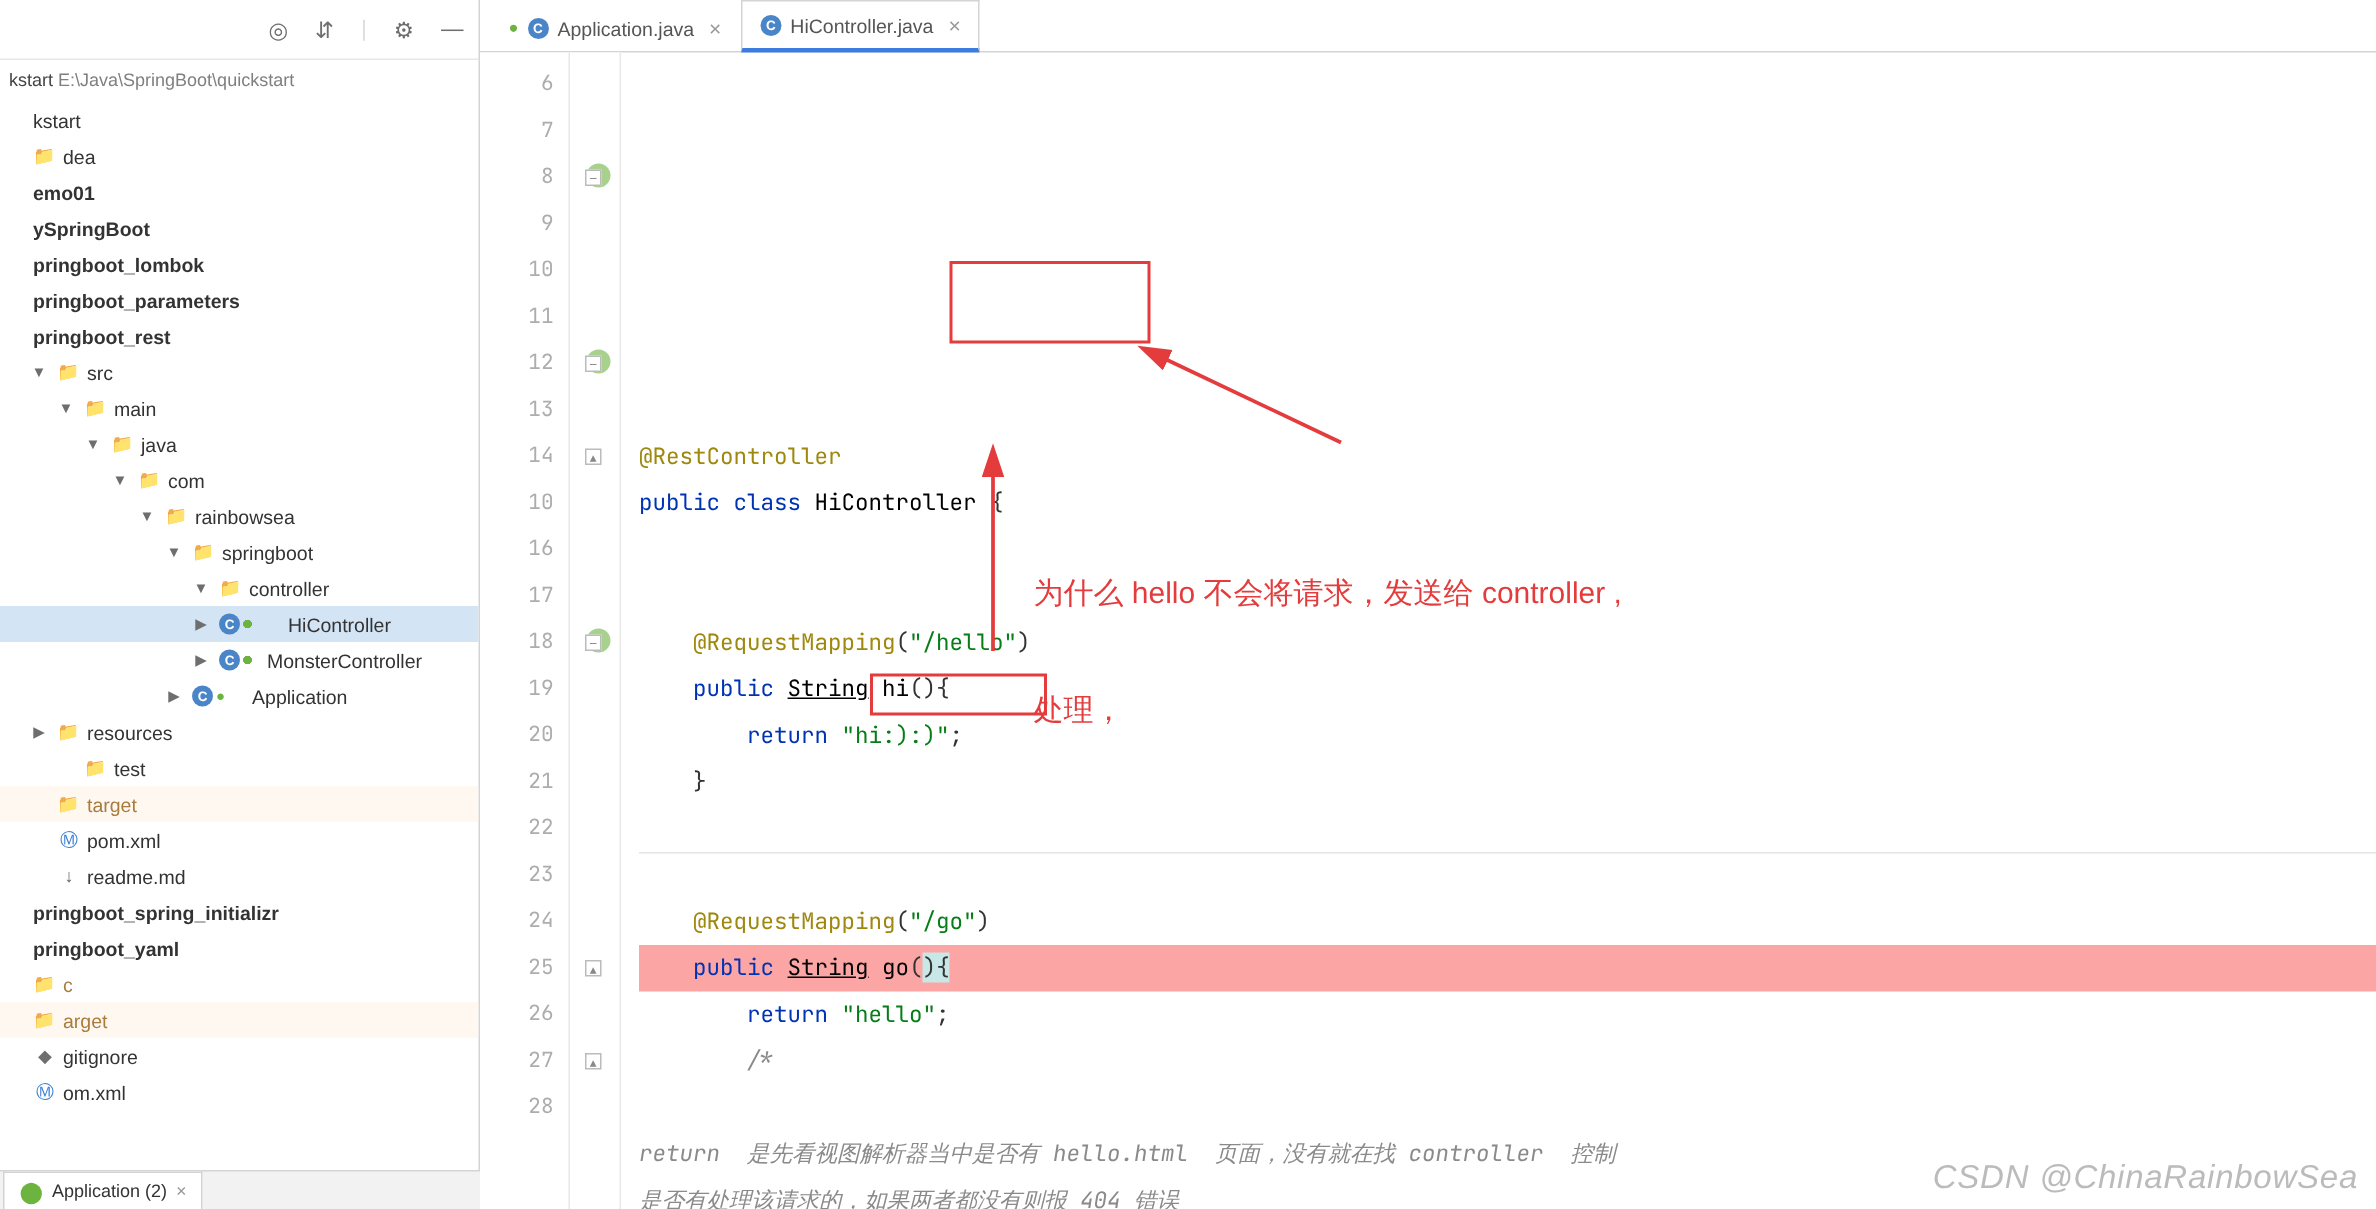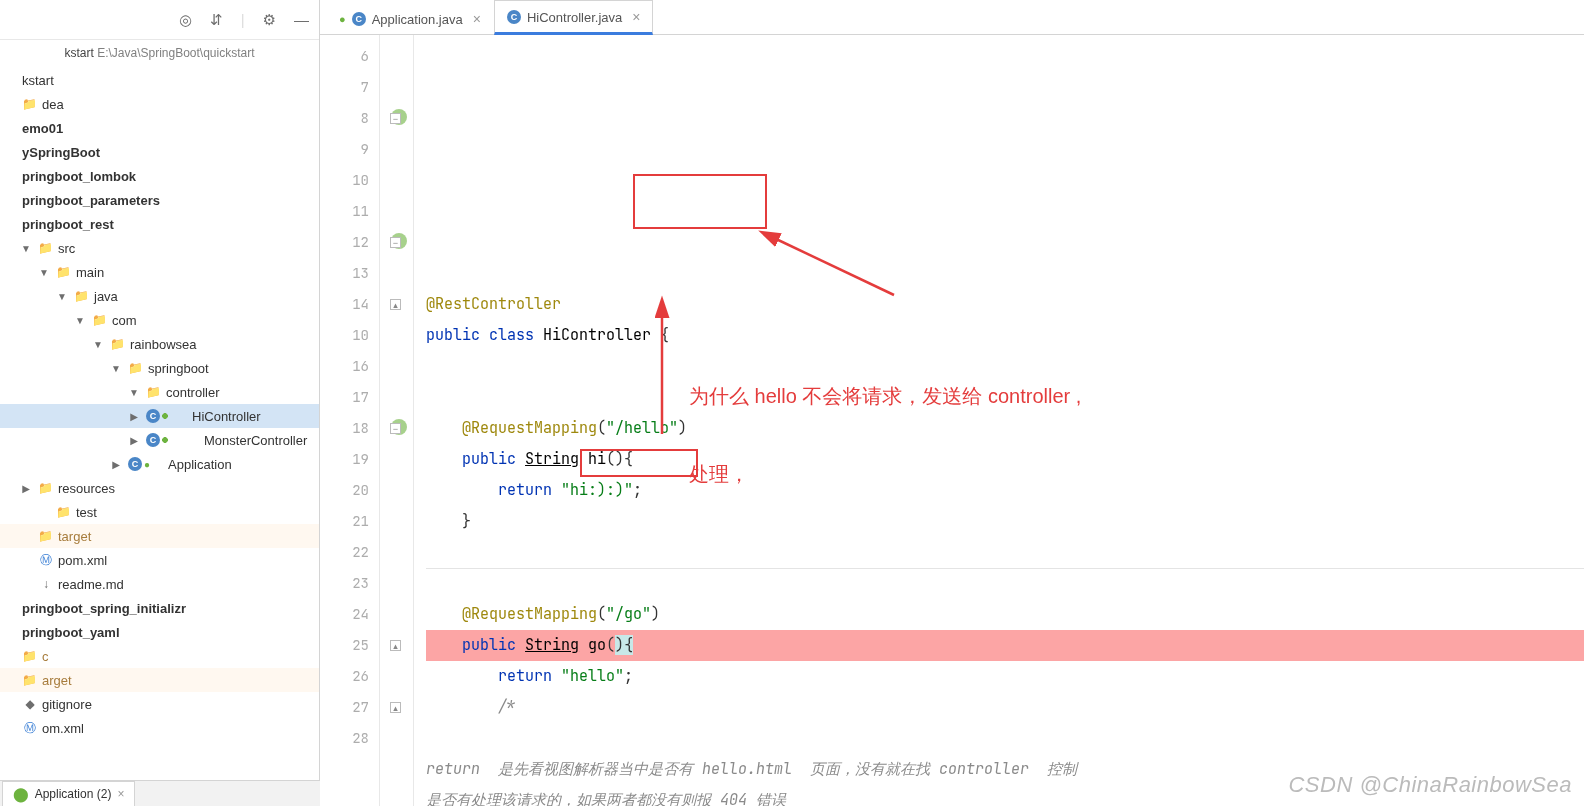--- a/index.html
+++ b/index.html
@@ -4,21 +4,21 @@
 <style>
 * { margin: 0; padding: 0; box-sizing: border-box; }
 body { font-family: "Segoe UI", Arial, sans-serif; font-size: 13px; background: #fff; color: #333; overflow: hidden; width: 1584px; height: 806px; position: relative; }
 
 .container { display: flex; height: 100%; }
 
 
 .sidebar { width: 320px; background: #fff; border-right: 1px solid #d4d4d4; display: flex; flex-direction: column; }
 .sidebar-toolbar { height: 40px; border-bottom: 1px solid #e8e8e8; display: flex; justify-content: flex-end; align-items: center; gap: 18px; padding: 0 10px; color: #6e6e6e; }
 .sidebar-toolbar .icon { cursor: pointer; font-size: 15px; }
-.project-path { padding: 6px 6px; color: #808080; font-size: 12px; white-space: nowrap; overflow: hidden; text-align: center; }
+.project-path { padding: 6px 6px; color: #808080; font-size: 12px; white-space: nowrap; overflow: hidden; }
 .proj-name { color: #444; }
 .tree { flex: 1; overflow: auto; padding: 2px 0 0 0; font-size: 13px; }
 .tree-item { display: flex; align-items: center; height: 24px; padding-left: 0; white-space: nowrap; gap: 4px; cursor: pointer; }
 .tree-item.sel { background: #d3e4f5; }
 .tree-item.orange { background: #fff8f0; }
 .arrow { width: 16px; text-align: center; color: #6e6e6e; font-size: 10px; display: inline-block; }
 .ticon { width: 16px; height: 16px; display: inline-flex; align-items: center; justify-content: center; font-size: 12px; }
 .folder { color: #9aa7b0; }
 .folder.blue { color: #6ca0d4; }
 .folder.orange { color: #e8a33d; }
@@ -163,21 +163,21 @@
         <div class="tree-item ind7 sel">
           <span class="arrow">▶</span>
           <span class="ticon cls">C</span>
           <span class="runmark"></span>
           <span style="margin-left:18px" class="lbl">HiController</span>
         </div>
         <div class="tree-item ind7">
           <span class="arrow">▶</span>
           <span class="ticon cls">C</span>
           <span class="runmark"></span>
-          <span style="margin-left:30px" class="lbl">MonsterController</span>
+          <span style="margin-left:4px" class="lbl">MonsterController</span>
         </div>
         <div class="tree-item ind6">
           <span class="arrow">▶</span>
           <span class="ticon cls">C</span>
           <span class="leaf" style="font-size:10px;margin-left:-2px">●</span>
           <span class="lbl" style="margin-left:14px">Application</span>
         </div>
         <div class="tree-item ind1">
           <span class="arrow">▶</span>
           <span class="ticon folder" style="color:#d4a55a">📁</span>

